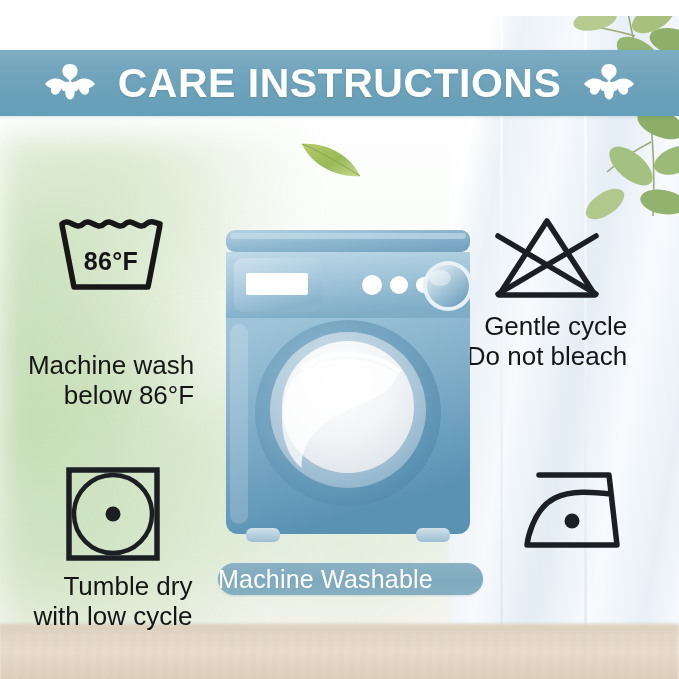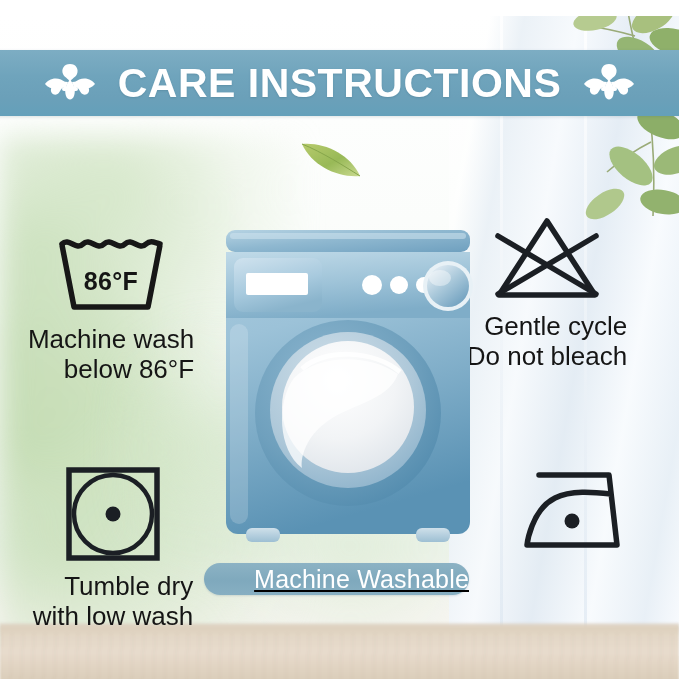--- a/index.html
+++ b/index.html
@@ -108,45 +108,44 @@
   .care-item .icon-wrap { display:flex; align-items:flex-end; justify-content:center; }
   .care-label {
     margin-top: 10px;
     text-align: right;
     color: #151515;
     font-size: 26px;
     line-height: 1.14;
     white-space: pre-line;
   }
 
-  #item-wash   { left: 8px;   top: 217px; width: 206px; }
+  #item-wash   { left: 8px;   top: 197px; width: 206px; gap: 46px; }
   #item-bleach { left: 444px; top: 200px; width: 206px; }
   #item-dry    { left: 10px;  top: 450px; width: 206px; }
   #item-iron   { left: 470px; top: 450px; width: 206px; }
 
   .tub-temp {
     position: absolute; left: 0; right: 0; top: 34px;
     text-align: center;
     font-size: 25px; font-weight: 700; color: #151515;
     letter-spacing: .3px;
   }
   .icon-rel { position: relative; }
 
   
   .machine { position: absolute; left: 220px; top: 212px; width: 256px; height: 320px; }
 
   
   .badge {
-    position: absolute; left: 204px; top: 547px;
+    position: absolute; left: 218px; top: 547px;
     width: 265px; height: 32px;
     border-radius: 16px;
     background: linear-gradient(180deg, #8cb2c4 0%, #7fa9bd 55%, #87afc2 100%);
-    display: flex; align-items: center; justify-content: flex-end;
+    display: flex; align-items: center; justify-content: flex-start;
     box-shadow: 0 1px 2px rgba(70,100,120,.18);
-    text-decoration: underline;
   }
   .badge-text {
     color: #ffffff; font-size: 25px; letter-spacing: .2px; white-space: nowrap;
   }
 </style>
 </head>
 <body>
 
 <div id="stage">
 
@@ -255,21 +254,21 @@
 
   <div class="care-item" id="item-dry">
     <div class="icon-wrap">
       <svg viewBox="0 0 96 96" width="96" height="96">
         <rect x="4" y="4" width="88" height="88" fill="none" stroke="#1b1f24" stroke-width="5.5"></rect>
         <circle cx="48" cy="48" r="39" fill="none" stroke="#1b1f24" stroke-width="4.5"></circle>
         <circle cx="48" cy="48" r="7.5" fill="#1b1f24"></circle>
       </svg>
     </div>
     <div class="care-label">Tumble dry
-with low wash</div>
+with low cycle</div>
   </div>
 
   <div class="care-item" id="item-iron">
     <div class="icon-wrap">
       <svg viewBox="0 0 116 86" width="116" height="86">
         <path d="M24 9 L 94 9 L 102 79 L 12 79 C 12 79, 16 44, 40 32 C 56 24, 78 26, 96 28" fill="none" stroke="#1b1f24" stroke-width="5.5" stroke-linejoin="round" stroke-linecap="round"></path>
         <circle cx="57" cy="55" r="7.5" fill="#1b1f24"></circle>
       </svg>
     </div>
   </div>

